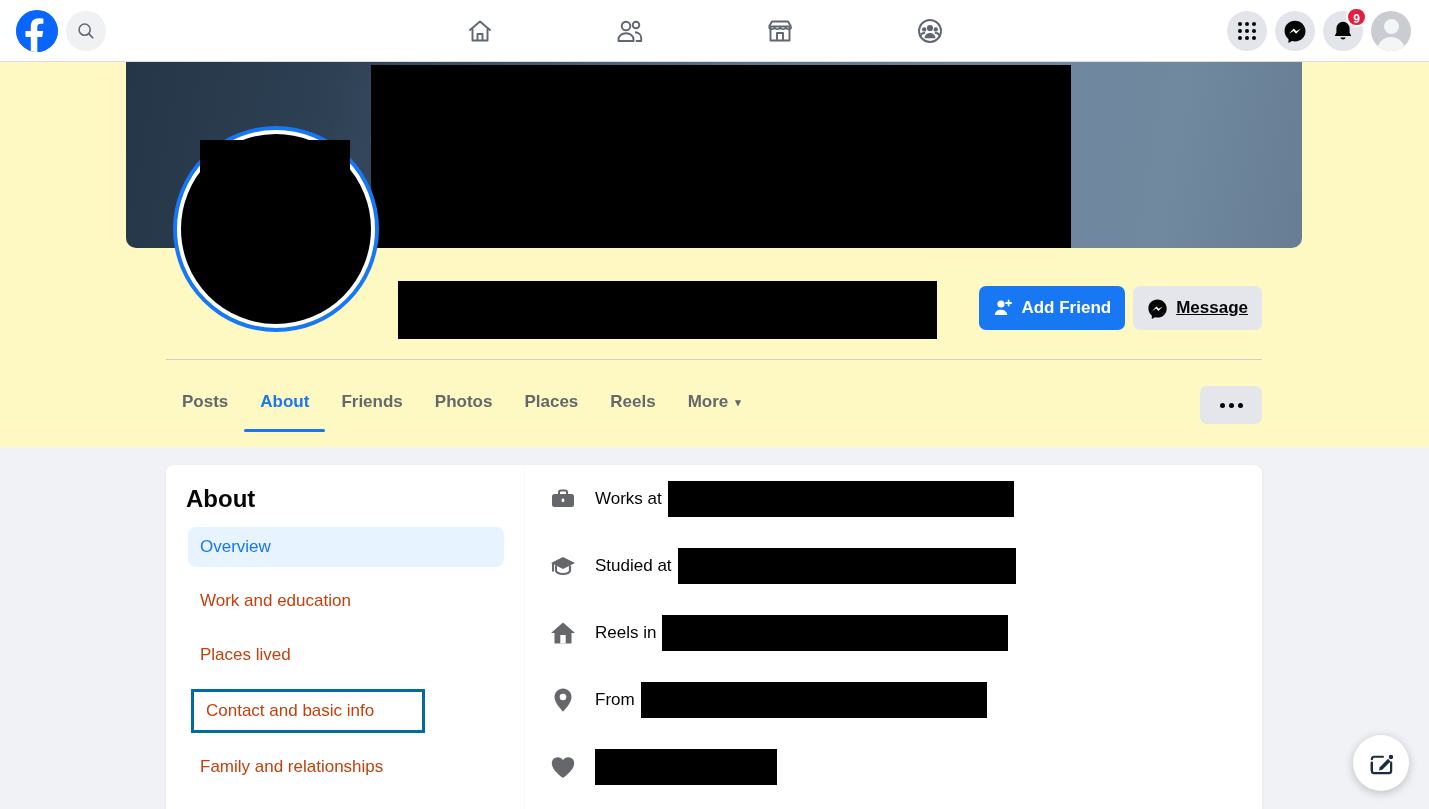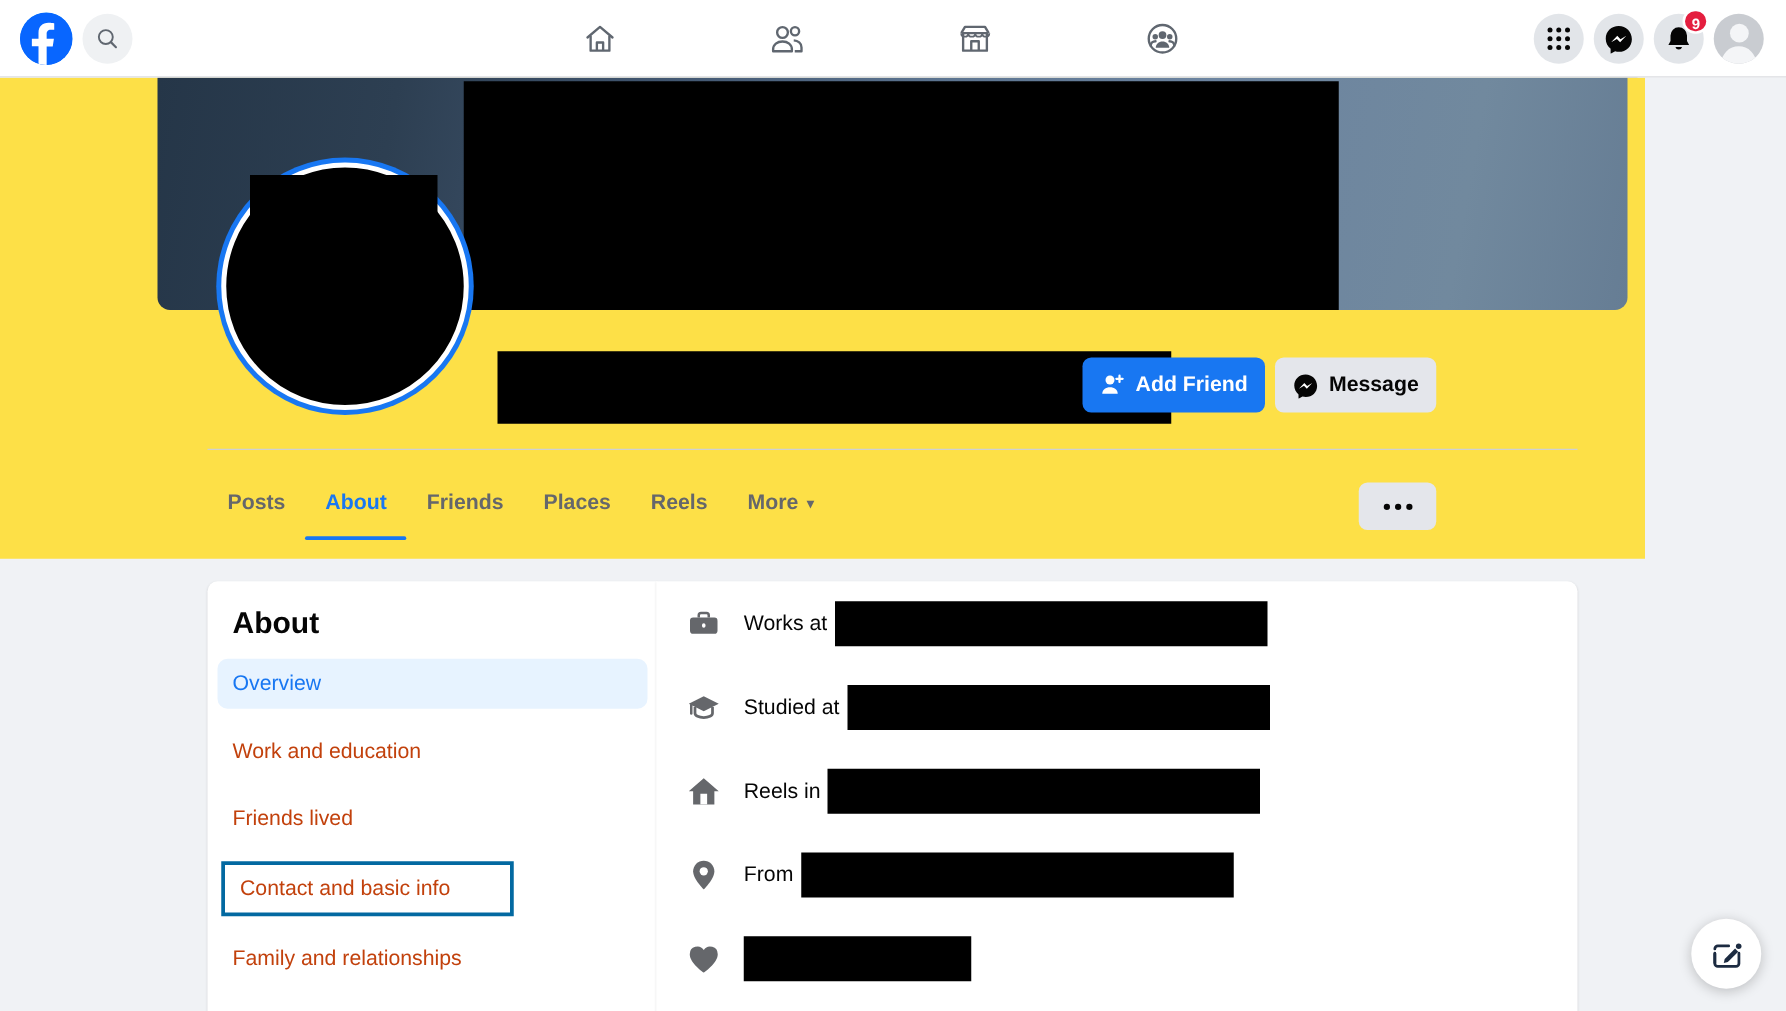--- a/index.html
+++ b/index.html
@@ -75,22 +75,22 @@
     position: absolute; width: 28px; height: 18px;
     border-radius: 14px 14px 0 0; background: #f4f5f7;
     left: 6px; top: 26px;
   }
   .dots-grid { display: grid; grid-template-columns: repeat(3,4px); gap: 3px; }
   .dots-grid i { width: 4px; height: 4px; background: #050505; border-radius: 50%; display:block; }
 
   
   .profile-card {
     position: absolute; top: 62px; left: 0;
-    width: 1316px; height: 385px;
-    background: #fde047;
+    width: 1429px; height: 385px;
+    background: #fef9c3;
     z-index: 5;
   }
   .cover-wrap {
     position: absolute; top: 0px; left: 126px;
     width: 1176px; height: 186px;
     border-radius: 0 0 10px 10px;
     overflow: hidden;
     background: linear-gradient(100deg,#253648 0%,#2d3f52 16%,#425771 34%,#5c7490 52%,#6c84a0 70%,#71899e 88%,#667d94 100%);
   }
   .cover-redact {
@@ -129,21 +129,21 @@
     display: flex; gap: 8px; align-items: center; z-index: 11;
   }
   .btn {
     height: 44px; border-radius: 7px; padding: 0 14px;
     display: flex; align-items: center; gap: 8px;
     font-size: 17px; font-weight: bold; cursor: pointer;
     border: none;
     font-family: "Liberation Sans", sans-serif;
   }
   .btn-primary { background: #1877f2; color: #fff; }
-  .btn-secondary { background: #e4e6eb; color: #050505; }
+  .btn-secondary { background: #e4e6eb; color: #050505; text-decoration: underline; }
 
   .card-divider {
     position: absolute; left: 166px; top: 297px;
     width: 1096px; height: 1px; background: #ced0d4;
   }
 
   
   .tabs {
     position: absolute; left: 166px; top: 310px;
     height: 60px; display: flex; align-items: stretch;
@@ -173,21 +173,21 @@
     position: absolute; left: 166px; top: 465px;
     width: 360px; height: 344px;
     background: #fff;
     border-radius: 8px 0 0 0;
     box-shadow: 0 1px 2px rgba(0,0,0,0.1);
   }
   .about-title {
     font-size: 24px; font-weight: bold; color: #050505;
     padding: 20px 0 0 20px;
   }
-  .side-list { margin-top: 14px; padding: 0 8px; }
+  .side-list { margin-top: 14px; padding: 0 22px; }
   .side-item {
     height: 40px; display: flex; align-items: center;
     padding: 0 12px; border-radius: 8px;
     font-size: 17px; color: #c2410c; cursor: pointer;
     margin-bottom: 14px;
     position: relative;
   }
   .side-item.active { background: #e7f3ff; color: #1877f2; }
   .side-item.annotated {
     border: 3px solid #0369a1; border-radius: 0;
@@ -348,20 +348,23 @@
     <div class="tab">
       <span>Posts</span>
     </div>
     <div class="tab active">
       <span>About</span>
     </div>
     <div class="tab">
       <span>Friends</span>
     </div>
     <div class="tab">
+      <span>Photos</span>
+    </div>
+    <div class="tab">
       <span>Places</span>
     </div>
     <div class="tab">
       <span>Reels</span>
     </div>
     <div class="tab">
       <span>More</span>
       <span class="caret">▾</span>
     </div>
   </div>
@@ -376,21 +379,21 @@
 <div class="about-left">
   <div class="about-title">About</div>
   <div class="side-list">
     <div class="side-item active">
       <span>Overview</span>
     </div>
     <div class="side-item">
       <span>Work and education</span>
     </div>
     <div class="side-item">
-      <span>Friends lived</span>
+      <span>Places lived</span>
     </div>
     <div class="side-item annotated">
       <span>Contact and basic info</span>
     </div>
     <div class="side-item">
       <span>Family and relationships</span>
     </div>
   </div>
 </div>
 

